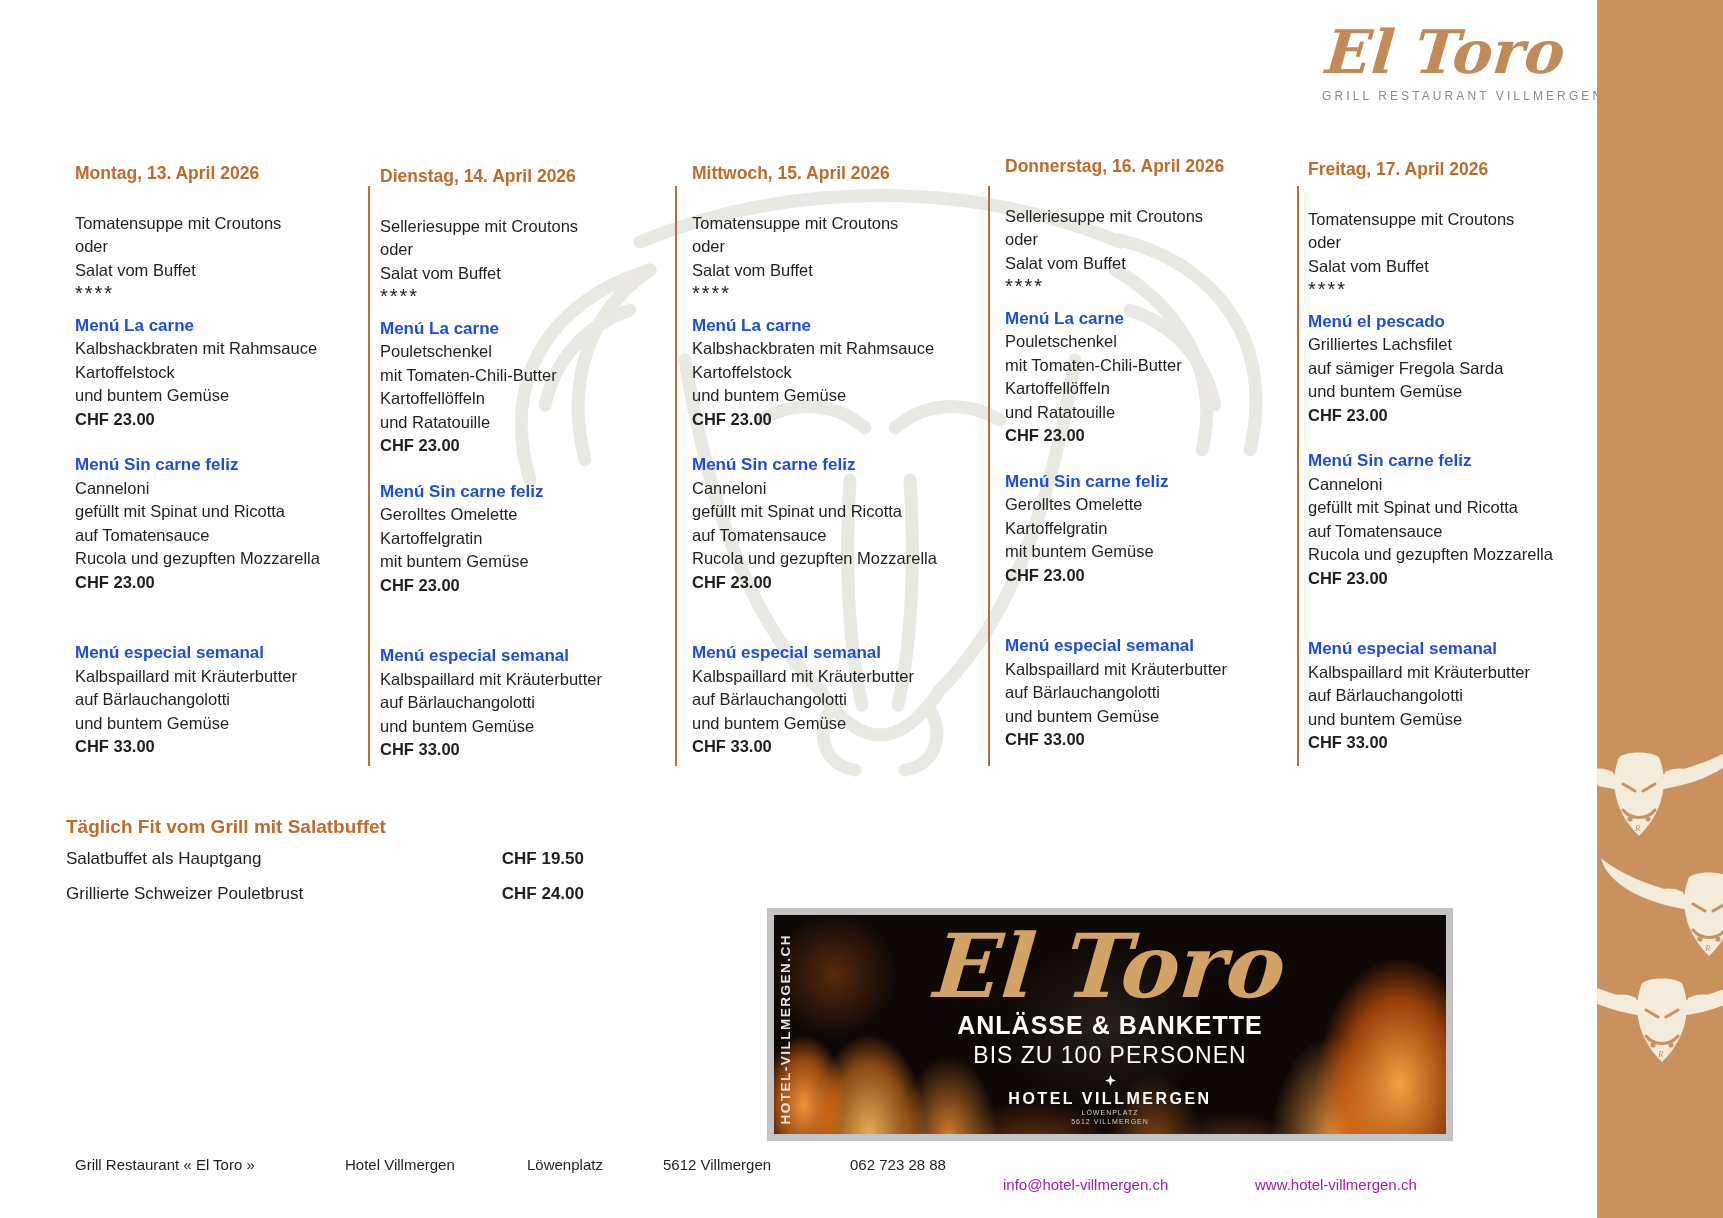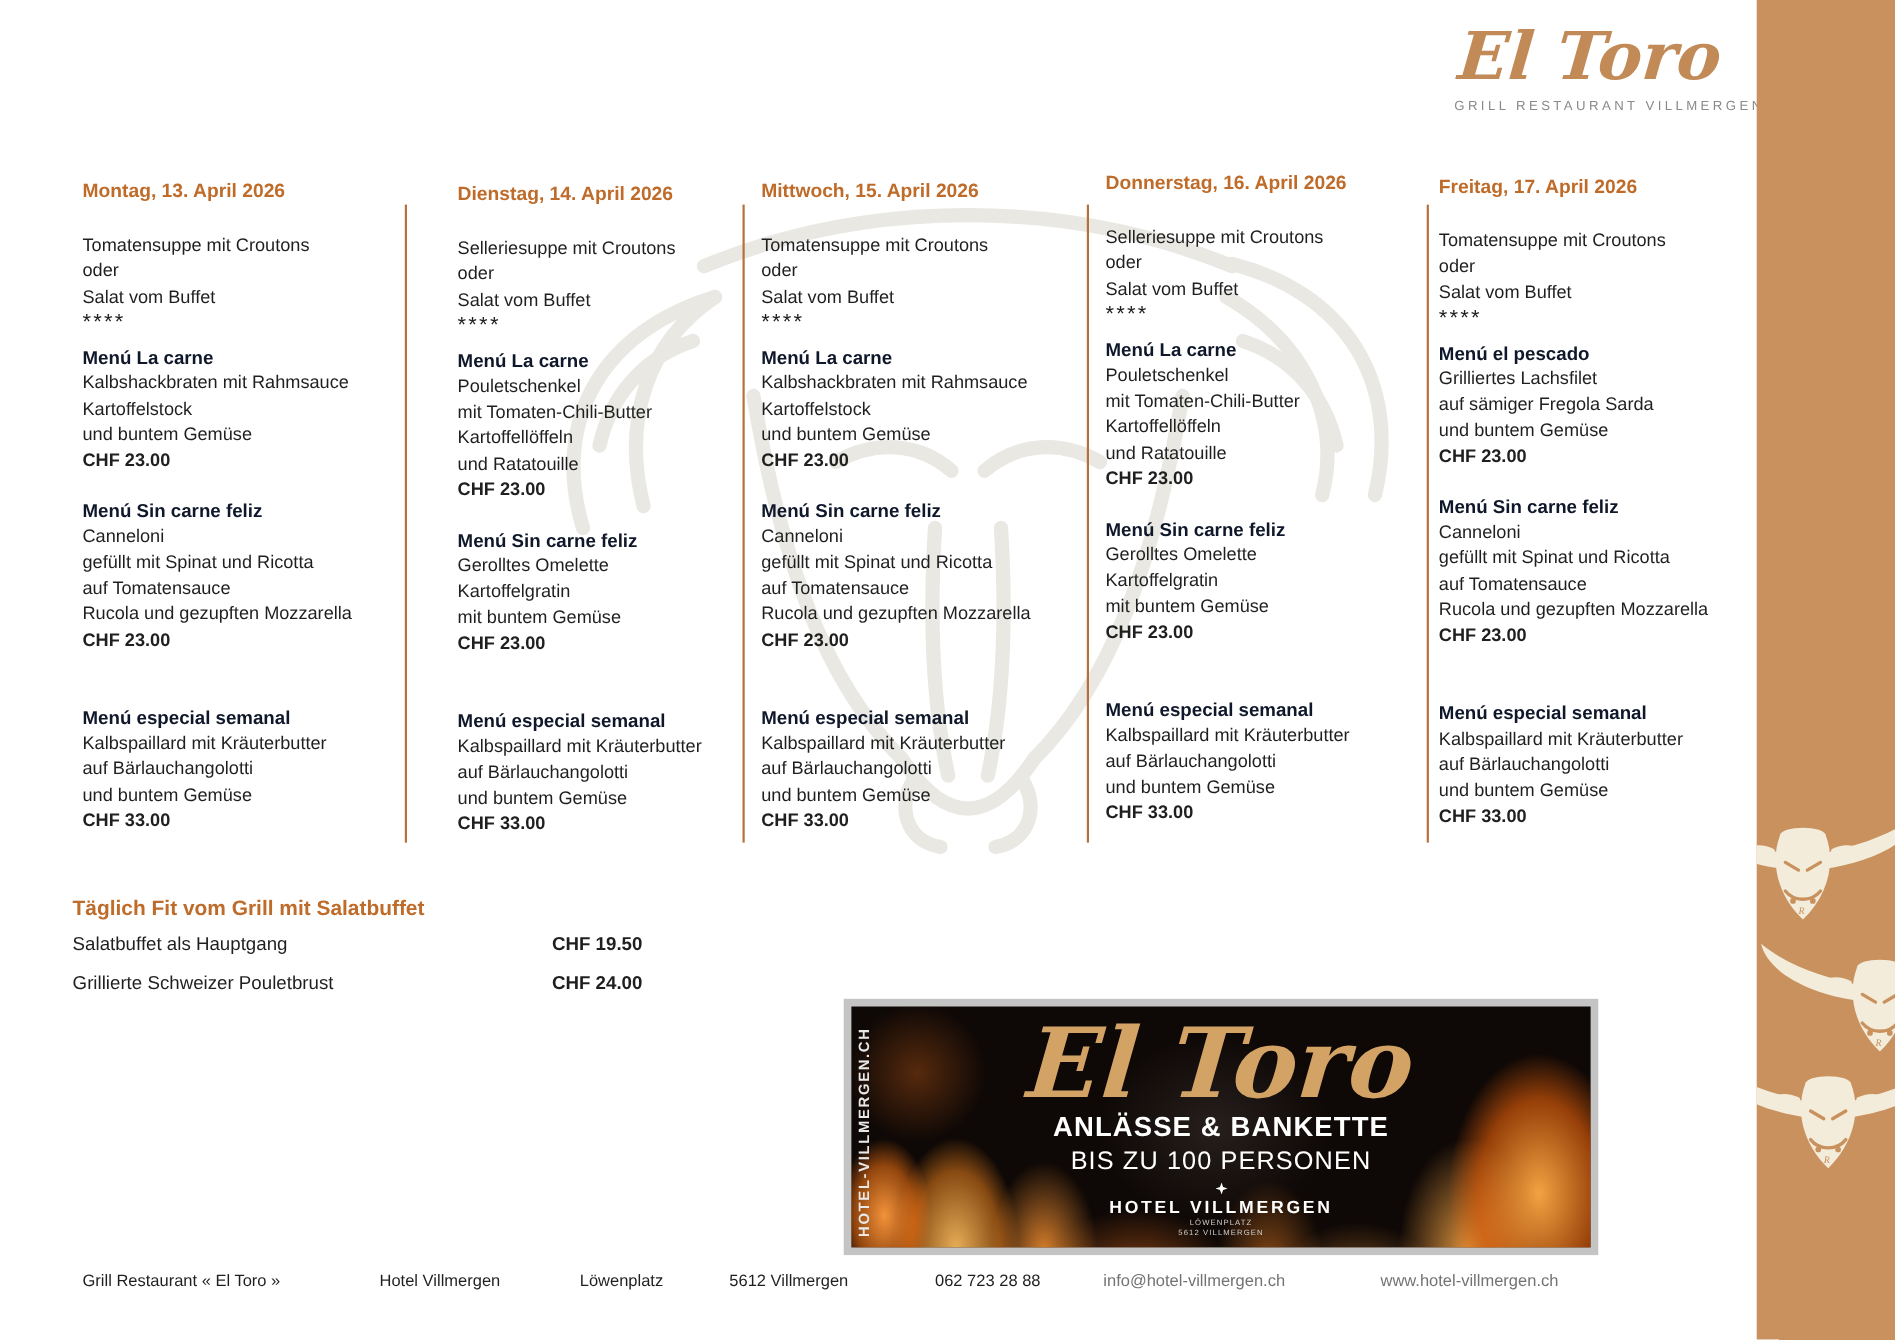--- a/index.html
+++ b/index.html
@@ -17,32 +17,32 @@
   
   .page-title{position:absolute;left:222px;top:84px;font-size:31px;font-weight:bold;color:#bf6b29;z-index:3;}
 
   
   .watermark{position:absolute;left:460px;top:150px;width:840px;height:740px;z-index:0;}
   .watermark path{stroke:#e9e8e3;stroke-width:13;fill:none;stroke-linecap:round;}
 
   
   .col{position:absolute;width:290px;font-size:16.5px;line-height:23.5px;z-index:2;}
   #col-0{left:75px;top:162px;}
-  #col-1{left:380px;top:165px;margin-left:36px;}
+  #col-1{left:380px;top:165px;}
   #col-2{left:692px;top:162px;}
   #col-3{left:1005px;top:155px;}
   #col-4{left:1308px;top:158px;width:286px;}
   .day-title{color:#bf6b29;font-weight:bold;font-size:17.5px;margin-bottom:26px;white-space:nowrap;}
   .starter{margin-bottom:8px;}
   .line{white-space:nowrap;}
   .stars{font-size:20px;letter-spacing:2px;}
   .menu-section{margin-top:6px;}
   .menu-section + .menu-section{margin-top:22px;}
   .menu-section:last-child{margin-top:47px;}
-  .menu-heading{color:#0f172a;font-weight:bold;font-size:17px;}
+  .menu-heading{color:#1d4ed8;font-weight:bold;font-size:17px;}
   .price{font-weight:bold;}
 
   .divider{position:absolute;top:186px;height:580px;width:2px;background:#b8703a;z-index:1;}
   #div-0{left:368px;} #div-1{left:675px;} #div-2{left:988px;} #div-3{left:1297px;}
 
   
   .grill{position:absolute;left:54px;top:816px;width:518px;z-index:2;margin-left:12px;}
   .grill-heading{color:#bf6b29;font-weight:bold;font-size:19px;margin-bottom:9px;}
   .grill-item{display:flex;justify-content:space-between;font-size:17px;line-height:24px;margin-bottom:11px;}
   .grill-item .g-price{font-weight:bold;}
@@ -76,21 +76,21 @@
   
   .band{position:absolute;right:0;top:0;width:126px;height:1218px;background:#c9915e;overflow:hidden;z-index:4;}
   .band-bull{position:absolute;width:240px;height:120px;}
   #bull-0{left:-78px;top:722px;}
   #bull-1{left:-8px;top:842px;}
   #bull-2{left:-55px;top:948px;}
 
   
   .footer{position:absolute;left:0;top:1156px;width:1600px;font-size:15px;z-index:2;}
   .footer span{position:absolute;white-space:nowrap;}
-  .footer .link{color:#737373;}
+  .footer .link{color:#a21caf;margin-top:20px;}
 </style>
 </head>
 <body>
 
 <div class="page">
 
   <svg class="watermark" viewBox="0 0 840 740" aria-hidden="true">
     <path d="M70,330 C40,230 90,150 190,120"></path>
     <path d="M190,120 C130,160 105,230 125,310"></path>
     <path d="M660,90 C760,115 815,195 790,300"></path>

